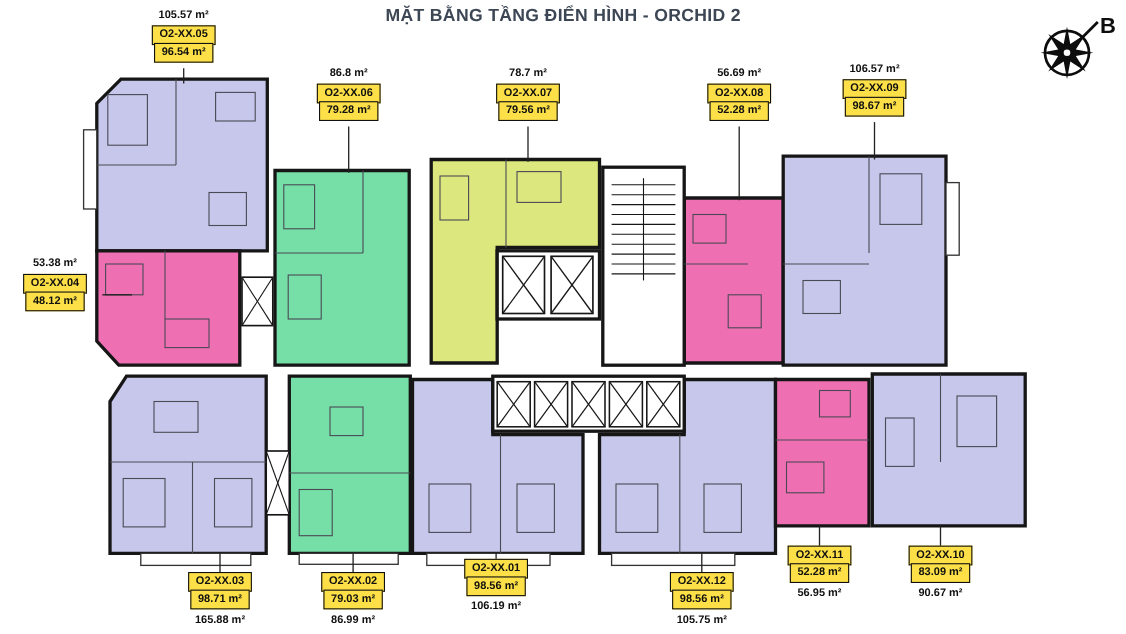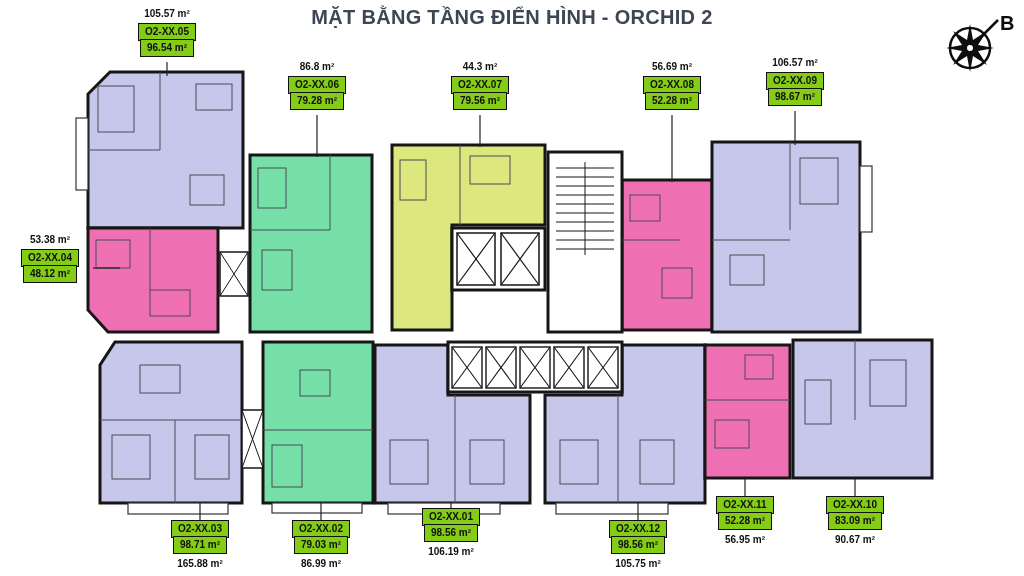--- a/index.html
+++ b/index.html
@@ -1,23 +1,23 @@
 <!DOCTYPE html>
 <html><head>
 <meta charset="utf-8">
 <style>
   html,body{margin:0;padding:0;background:#ffffff;}
   #stage{position:relative;width:1024px;height:576px;background:#fff;overflow:hidden;
          font-family:"Liberation Sans",sans-serif;}
   #plan-svg{position:absolute;left:0;top:0;}
   .title{position:absolute;top:6px;left:0;width:100%;text-align:center;
-         font-size:20px;font-weight:bold;letter-spacing:.3px;color:#3c4654;z-index:4;}
+         font-size:16px;font-weight:bold;letter-spacing:.3px;color:#3c4654;z-index:4;}
   .unit-label{position:absolute;width:104px;display:flex;flex-direction:column;
               align-items:center;font-size:10px;font-weight:bold;color:#101010;z-index:6;}
-  .unit-label .box{border:1.7px solid #101010;background:#84cc16;padding:0 6px;
+  .unit-label .box{border:1.7px solid #101010;background:#fde047;padding:0 6px;
                    line-height:16px;white-space:nowrap;}
   .unit-label .box.area{margin-top:-1.7px;}
   .unit-label .outer-area{line-height:16px;white-space:nowrap;background:transparent;}
   .unit-label.top .outer-area{margin-bottom:1px;}
   .unit-label.bottom .outer-area{margin-top:2px;}
 </style>
 </head>
 <body>
 
 <div id="stage">
@@ -178,21 +178,21 @@
     <div class="outer-area">105.57 m²</div>
     <div class="box name">O2-XX.05</div>
     <div class="box area">96.54 m²</div>
   </div>
   <div class="unit-label top" style="left:265px;top:59px">
     <div class="outer-area">86.8 m²</div>
     <div class="box name">O2-XX.06</div>
     <div class="box area">79.28 m²</div>
   </div>
   <div class="unit-label top" style="left:428px;top:59px">
-    <div class="outer-area">44.3 m²</div>
+    <div class="outer-area">78.7 m²</div>
     <div class="box name">O2-XX.07</div>
     <div class="box area">79.56 m²</div>
   </div>
   <div class="unit-label top" style="left:620px;top:59px">
     <div class="outer-area">56.69 m²</div>
     <div class="box name">O2-XX.08</div>
     <div class="box area">52.28 m²</div>
   </div>
   <div class="unit-label top" style="left:743px;top:55px">
     <div class="outer-area">106.57 m²</div>

